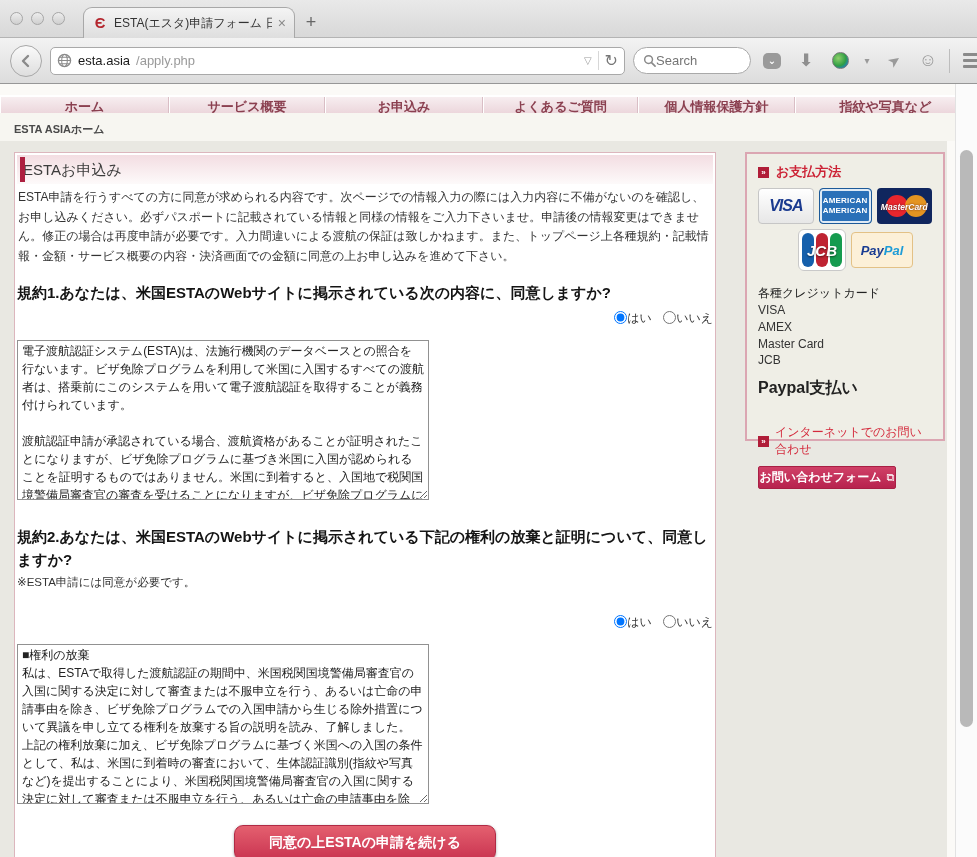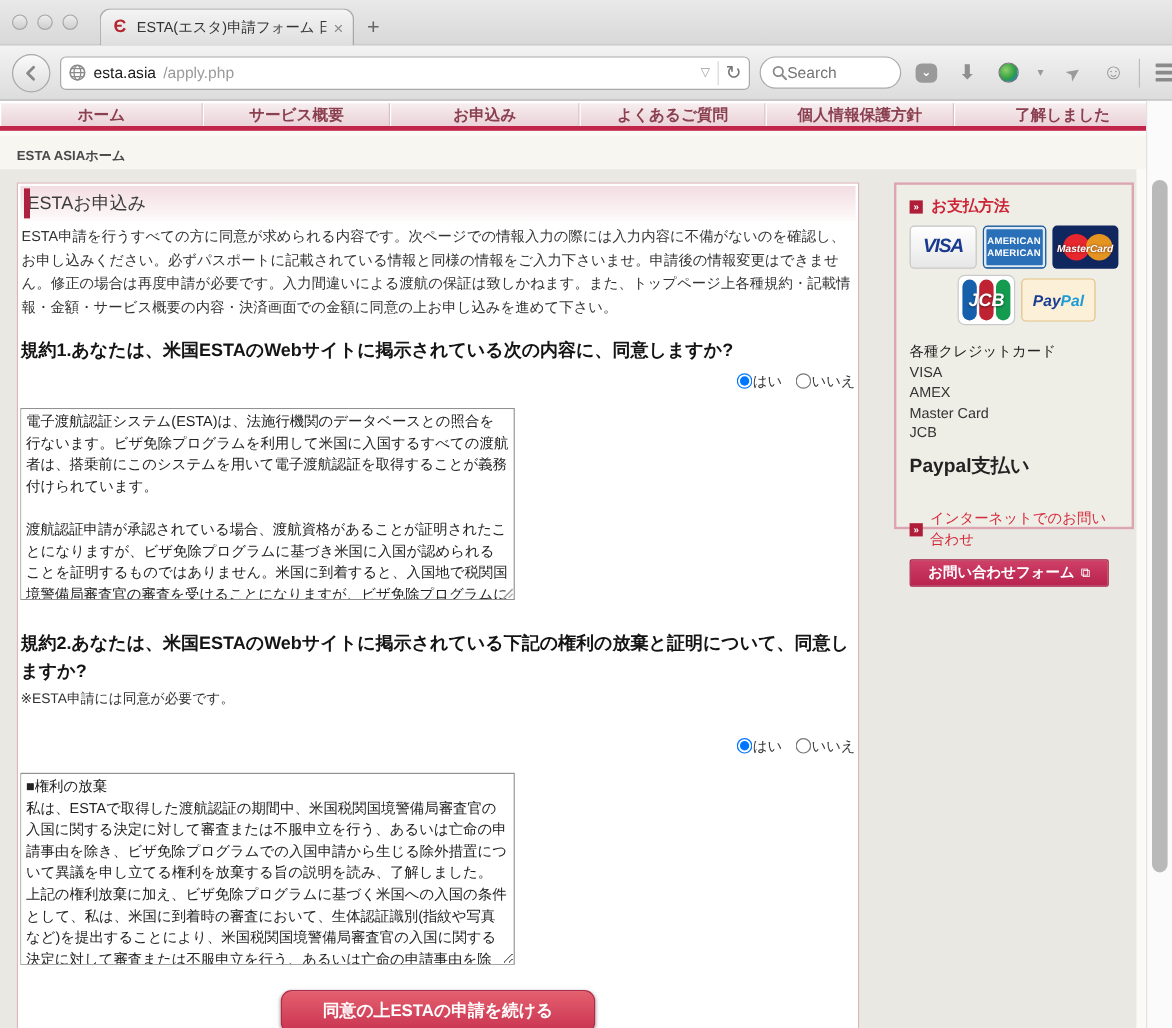--- a/index.html
+++ b/index.html
@@ -44,21 +44,21 @@
   .addon-globe { width:17px; height:17px; border-radius:50%;
     background:radial-gradient(circle at 35% 35%, #8fd06a, #2f9e44 55%, #1c7ed6 85%); border:1px solid #777; }
   .plane { color:#9a9a9a; font-size:15px; transform:rotate(-35deg); display:inline-block; }
   .smiley { color:#9a9a9a; font-size:18px; }
   .tool-sep { width:1px; height:24px; background:#bdbdbd; flex:0 0 auto; }
   .hamburger { display:flex; flex-direction:column; gap:3px; }
   .hamburger i { width:17px; height:3px; background:#8a8a8a; border-radius:1px; display:block; }
 
   
   .page { position:absolute; left:0; top:84px; width:977px; height:773px; background:#fbfaf7; }
-  .mainnav { position:absolute; left:0; top:0; width:977px; height:25px;
+  .mainnav { position:absolute; left:0; top:11px; width:977px; height:25px;
     background:linear-gradient(#f7eef0,#ead2d8); border-bottom:4px solid #c2254a;
     display:flex; border-top:2px solid #fff; }
   .navitem { border-right:1px solid #d9bec5; border-left:1px solid #fff;
     display:flex; align-items:center; justify-content:center;
     font-size:13px; font-weight:bold; color:#8b4050; }
   .breadcrumb-band { position:absolute; left:0; top:29px; width:977px; height:28px; background:#f7f6f1; }
   .breadcrumb { font-size:11px; font-weight:bold; color:#4a4a4a; padding:9px 0 0 14px; }
   .page-bg { position:absolute; left:0; top:57px; width:947px; height:716px; background:#e9e8e2; }
 
   
@@ -114,21 +114,21 @@
   .jcb-label { position:absolute; left:0; right:0; top:12px; text-align:center; color:#fff;
     font-size:15px; font-weight:bold; font-style:italic; text-shadow:0 1px 2px rgba(0,0,0,.55); }
   .card-paypal { width:62px; height:36px; background:#fcf0d8; border:1px solid #e3c186; }
   .card-paypal span { font-size:13px; font-weight:bold; font-style:italic; }
   .pp-pay { color:#1b3d92; } .pp-pal { color:#1e9cd7; }
   .credit-heading { margin-top:14px; font-size:12px; font-weight:normal; color:#222; }
   .credit-item { font-size:12px; color:#333; line-height:1.4; }
   .paypal-label { margin-top:9px; font-size:16px; font-weight:bold; color:#222; }
   .contact-row { display:flex; align-items:center; gap:6px; margin-top:25px; }
   .contact-title { color:#d42a3c; font-size:12px; }
-  .contact-btn { margin-top:8px; width:166px; height:23px; background:linear-gradient(#d04067,#b7234e);
+  .contact-btn { margin-top:8px; width:138px; height:23px; background:linear-gradient(#d04067,#b7234e);
     border:1px solid #a81f44; border-radius:2px; color:#fff; font-size:12px; font-weight:bold;
     display:flex; align-items:center; justify-content:center; gap:5px;
     font-family:"Liberation Sans","DejaVu Sans",sans-serif; }
   .form-ico { font-size:11px; font-weight:normal; }
 
   
   .win-scroll-track { position:absolute; left:955px; top:0; width:22px; height:773px;
     background:#fbfbfb; border-left:1px solid #e2e2e2; }
   .win-scroll-thumb { position:absolute; left:4px; top:66px; width:13px; height:577px;
     background:#b9b9b9; border-radius:7px; }
@@ -204,21 +204,21 @@
 </div>
 
 <div class="page">
 
   <div class="mainnav">
     <div class="navitem" style="width:169px">ホーム</div>
     <div class="navitem" style="width:156px">サービス概要</div>
     <div class="navitem" style="width:158px">お申込み</div>
     <div class="navitem" style="width:155px">よくあるご質問</div>
     <div class="navitem" style="width:157px">個人情報保護方針</div>
-    <div class="navitem" style="width:180px; border-right:none">了解しました</div>
+    <div class="navitem" style="width:180px; border-right:none">指紋や写真など</div>
   </div>
 
   <div class="breadcrumb-band">
     <div class="breadcrumb">ESTA ASIAホーム</div>
   </div>
 
   <div class="page-bg"></div>
 
   <div class="main-box">
     <div class="section-heading">

